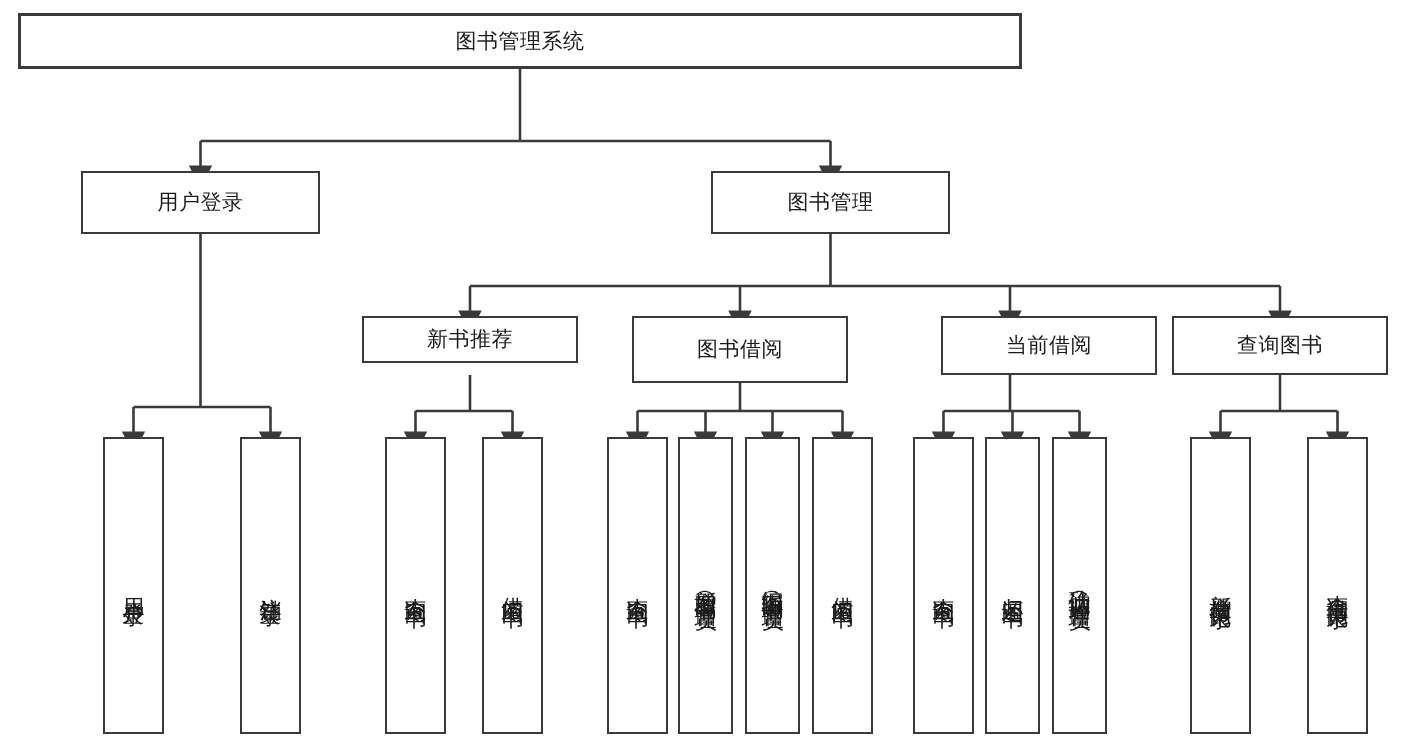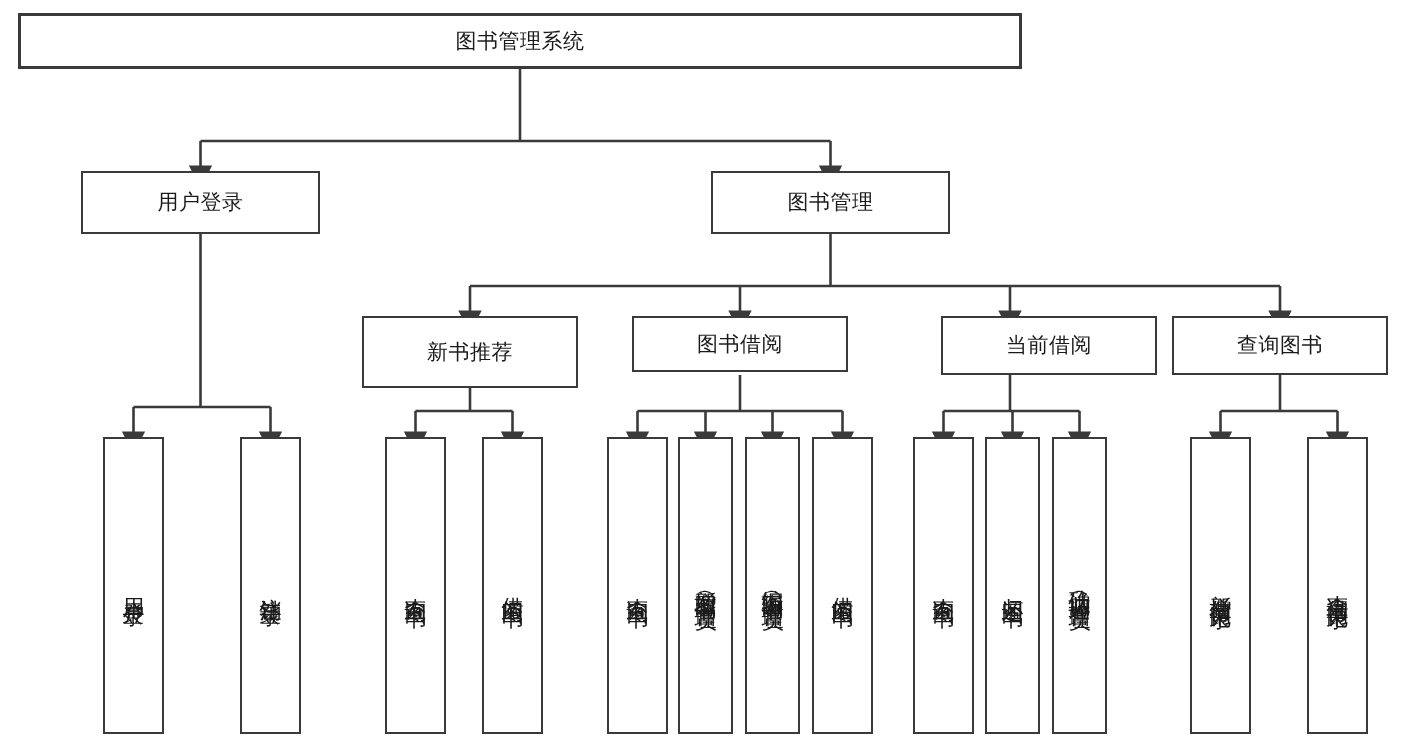--- a/index.html
+++ b/index.html
@@ -123,24 +123,24 @@
   <div id="node-layer">
       <div class="node h root" style="left: 18px; top: 13px; width: 1004px; height: 56px;">
         <span class="node-label">图书管理系统</span>
       </div>
       <div class="node h" style="left: 81px; top: 171px; width: 239px; height: 63px;">
         <span class="node-label">用户登录</span>
       </div>
       <div class="node h" style="left: 711px; top: 171px; width: 239px; height: 63px;">
         <span class="node-label">图书管理</span>
       </div>
-      <div class="node h" style="left: 362px; top: 316px; width: 216px; height: 72px;">
+      <div class="node h" style="left: 362px; top: 316px; width: 216px; height: 47px;">
         <span class="node-label">新书推荐</span>
       </div>
-      <div class="node h" style="left: 632px; top: 316px; width: 216px; height: 56px;">
+      <div class="node h" style="left: 632px; top: 316px; width: 216px; height: 67px;">
         <span class="node-label">图书借阅</span>
       </div>
       <div class="node h" style="left: 941px; top: 316px; width: 216px; height: 59px;">
         <span class="node-label">当前借阅</span>
       </div>
       <div class="node h" style="left: 1172px; top: 316px; width: 216px; height: 59px;">
         <span class="node-label">查询图书</span>
       </div>
       <div class="node v" style="left: 103px; top: 437px; width: 61px; height: 297px;">
         <span class="node-label">用户登录</span>

